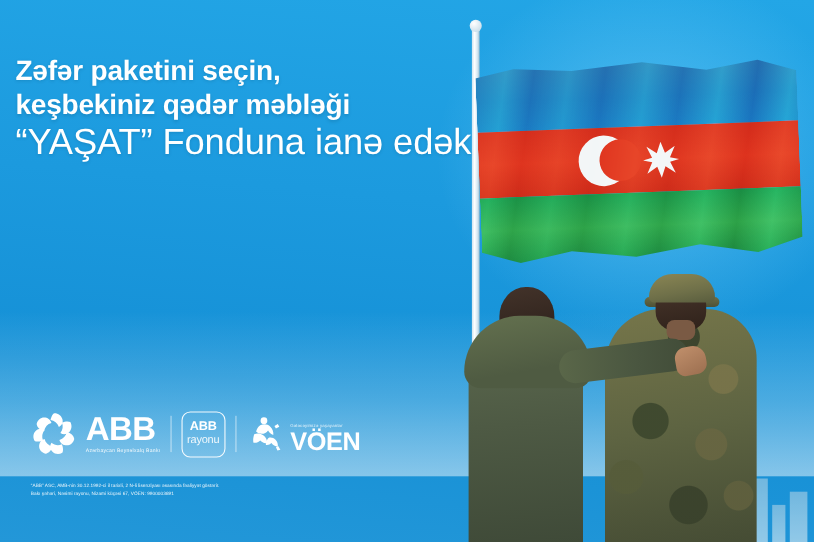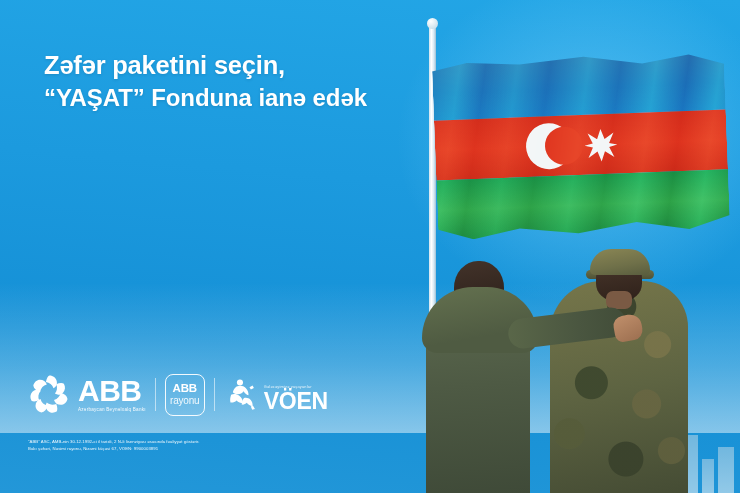--- a/index.html
+++ b/index.html
@@ -153,29 +153,29 @@
     position:absolute;left:186px;bottom:214px;width:68px;height:9px;border-radius:6px;
     background:linear-gradient(180deg,#6b6d46,#4e5237);
   }
   .sol-neck{
     position:absolute;left:206px;bottom:184px;width:26px;height:18px;border-radius:7px;
     background:#7a5a44;
   }
 
   
   .headline{
-    position:absolute;left:44px;top:50px;width:400px;color:#ffffff;
+    position:absolute;left:14px;top:50px;width:400px;color:#ffffff;
     text-shadow:0 1px 3px rgba(0,50,80,.18);
   }
   .hl1,.hl2{
     font-weight:700;font-size:25.5px;line-height:31px;letter-spacing:-.2px;
     white-space:nowrap;
   }
   .hl3{
-    font-weight:700;font-size:24px;line-height:33px;letter-spacing:-.1px;
+    font-weight:400;font-size:33px;line-height:33px;letter-spacing:-.1px;
     white-space:nowrap;
   }
 
   
   .logobar{
     position:absolute;left:27px;top:372px;display:flex;align-items:center;gap:9px;
   }
   .abb-lock{display:flex;align-items:center;gap:6px;}
   .abb-mark{width:45px;height:45px;flex:none;}
   .abb-word{display:flex;flex-direction:column;justify-content:center;}
@@ -258,20 +258,21 @@
     <div class="civ-body fig"></div>
     <div class="civ-neck"></div>
     <div class="civ-head"></div>
     <div class="civ-shoulder"></div>
     <div class="civ-arm"></div>
     <div class="civ-hand"></div>
   </div>
 
   <div class="headline">
     <div class="hl1">Zəfər paketini seçin,</div>
+    <div class="hl2">keşbekiniz qədər məbləği</div>
     <div class="hl3">“YAŞAT” Fonduna ianə edək</div>
   </div>
 
   <div class="logobar">
 
     <div class="abb-lock">
       <svg class="abb-mark" viewBox="0 0 100 100">
         <g fill="#ffffff">
           <path d="M50 8c8 0 14 5 16 12 2 7-1 13-7 16-3-8-9-13-17-14 2-8 5-14 8-14z"></path>
           <path d="M82 26c4 7 3 15-2 20-5 5-12 6-18 2 5-6 6-14 3-21 7-3 14-3 17-1z"></path>

